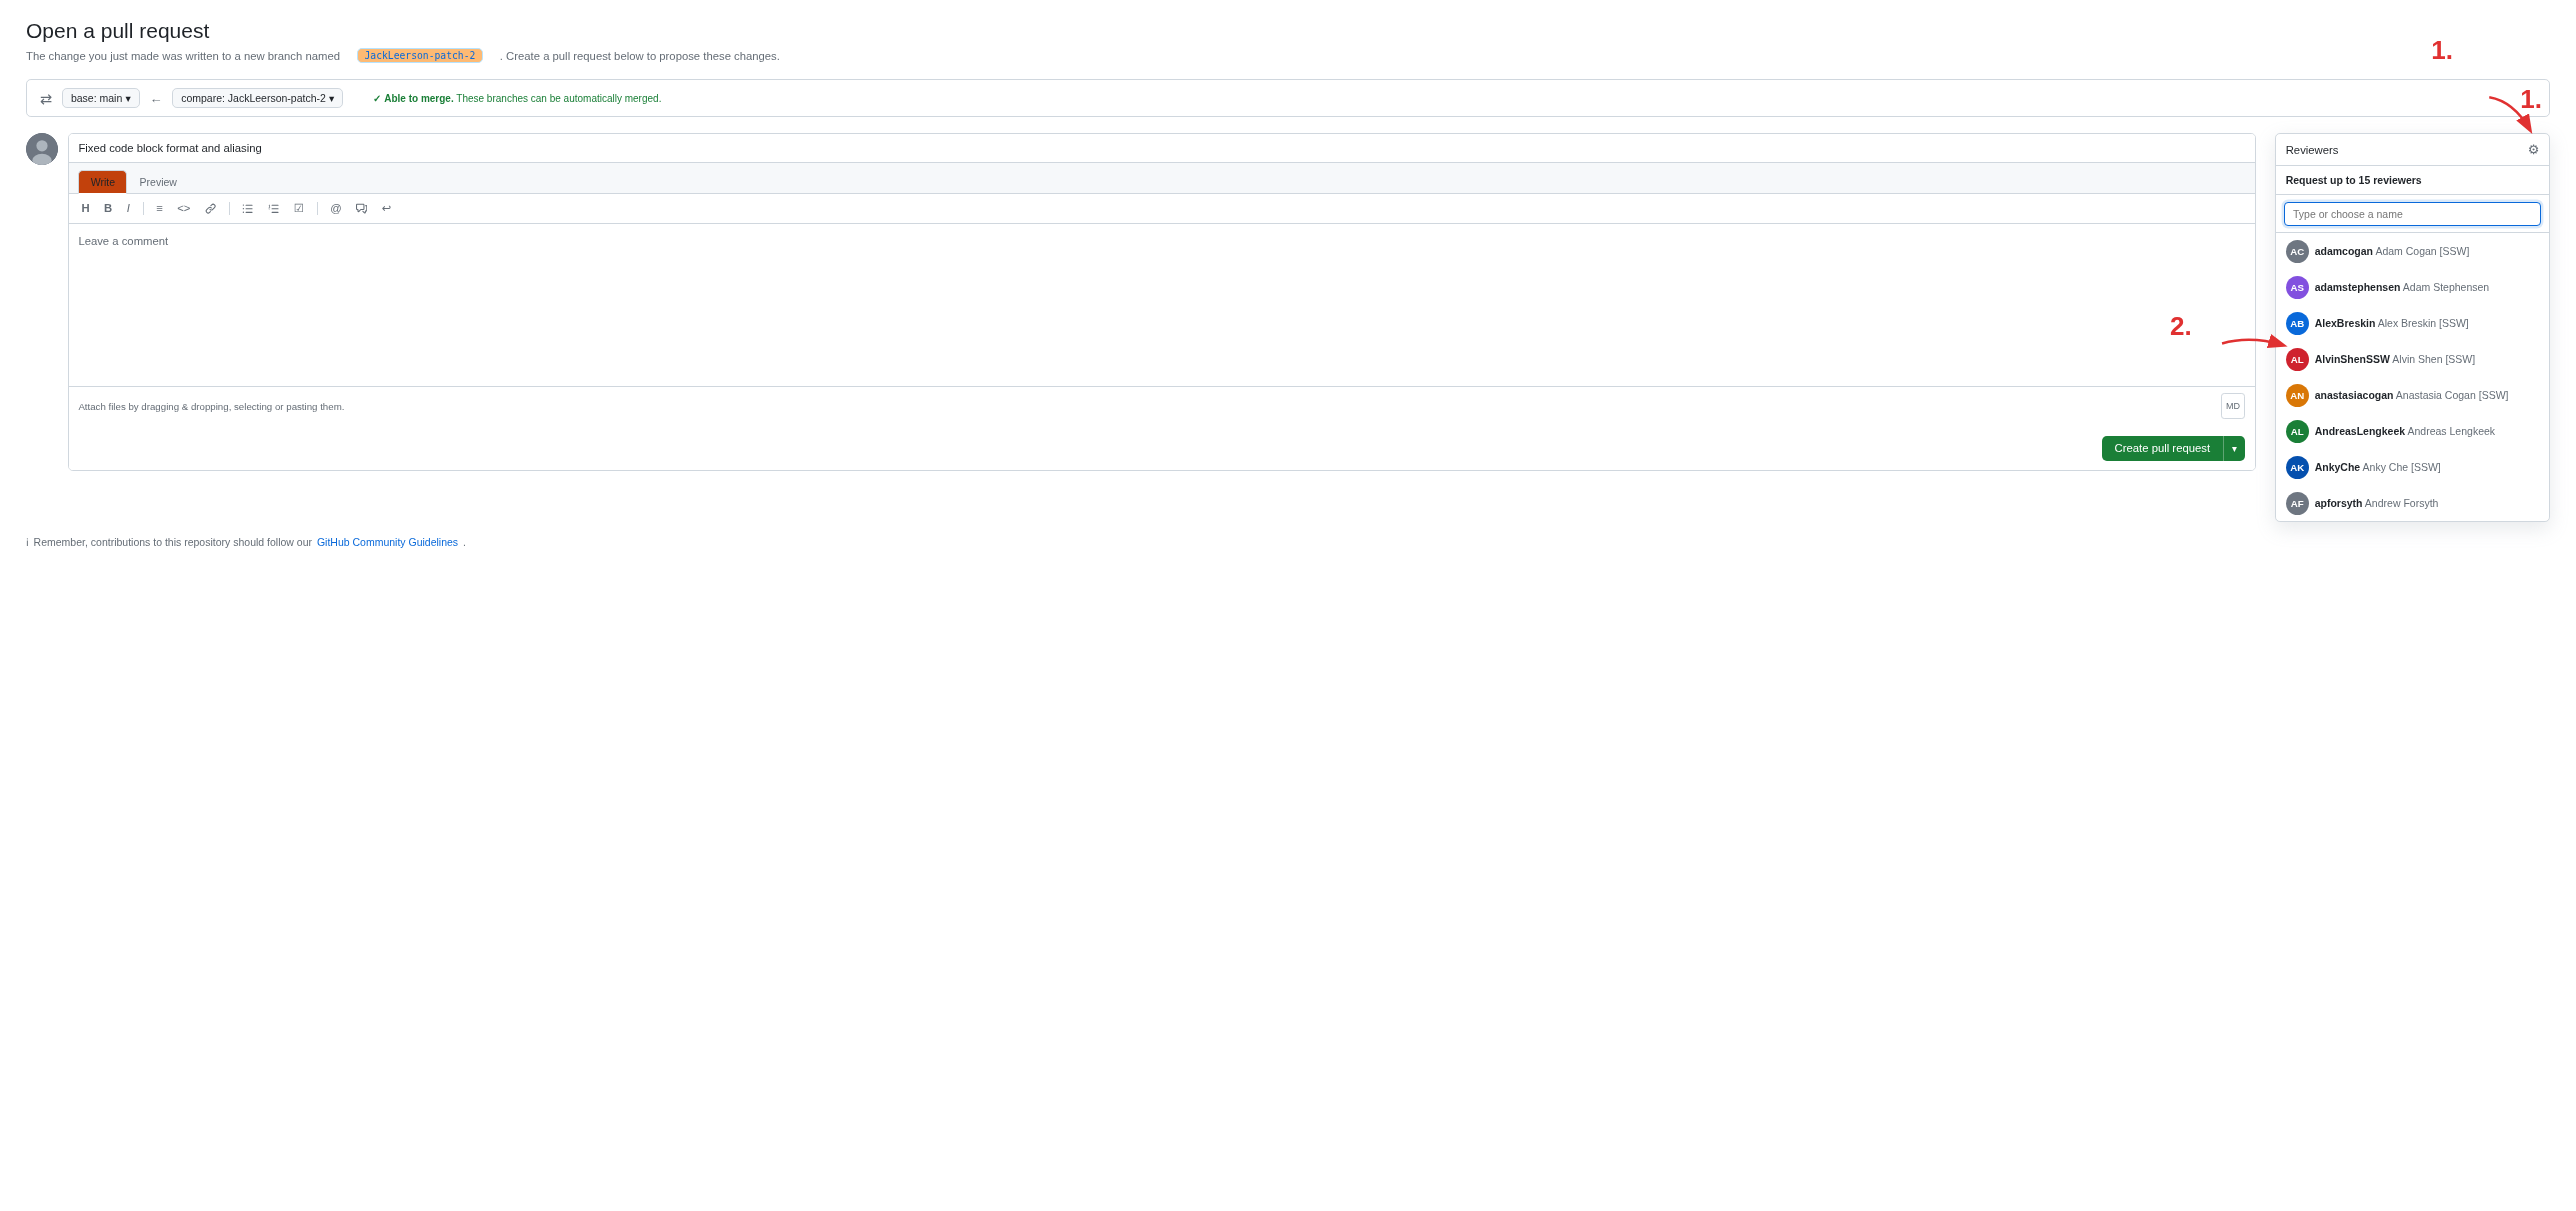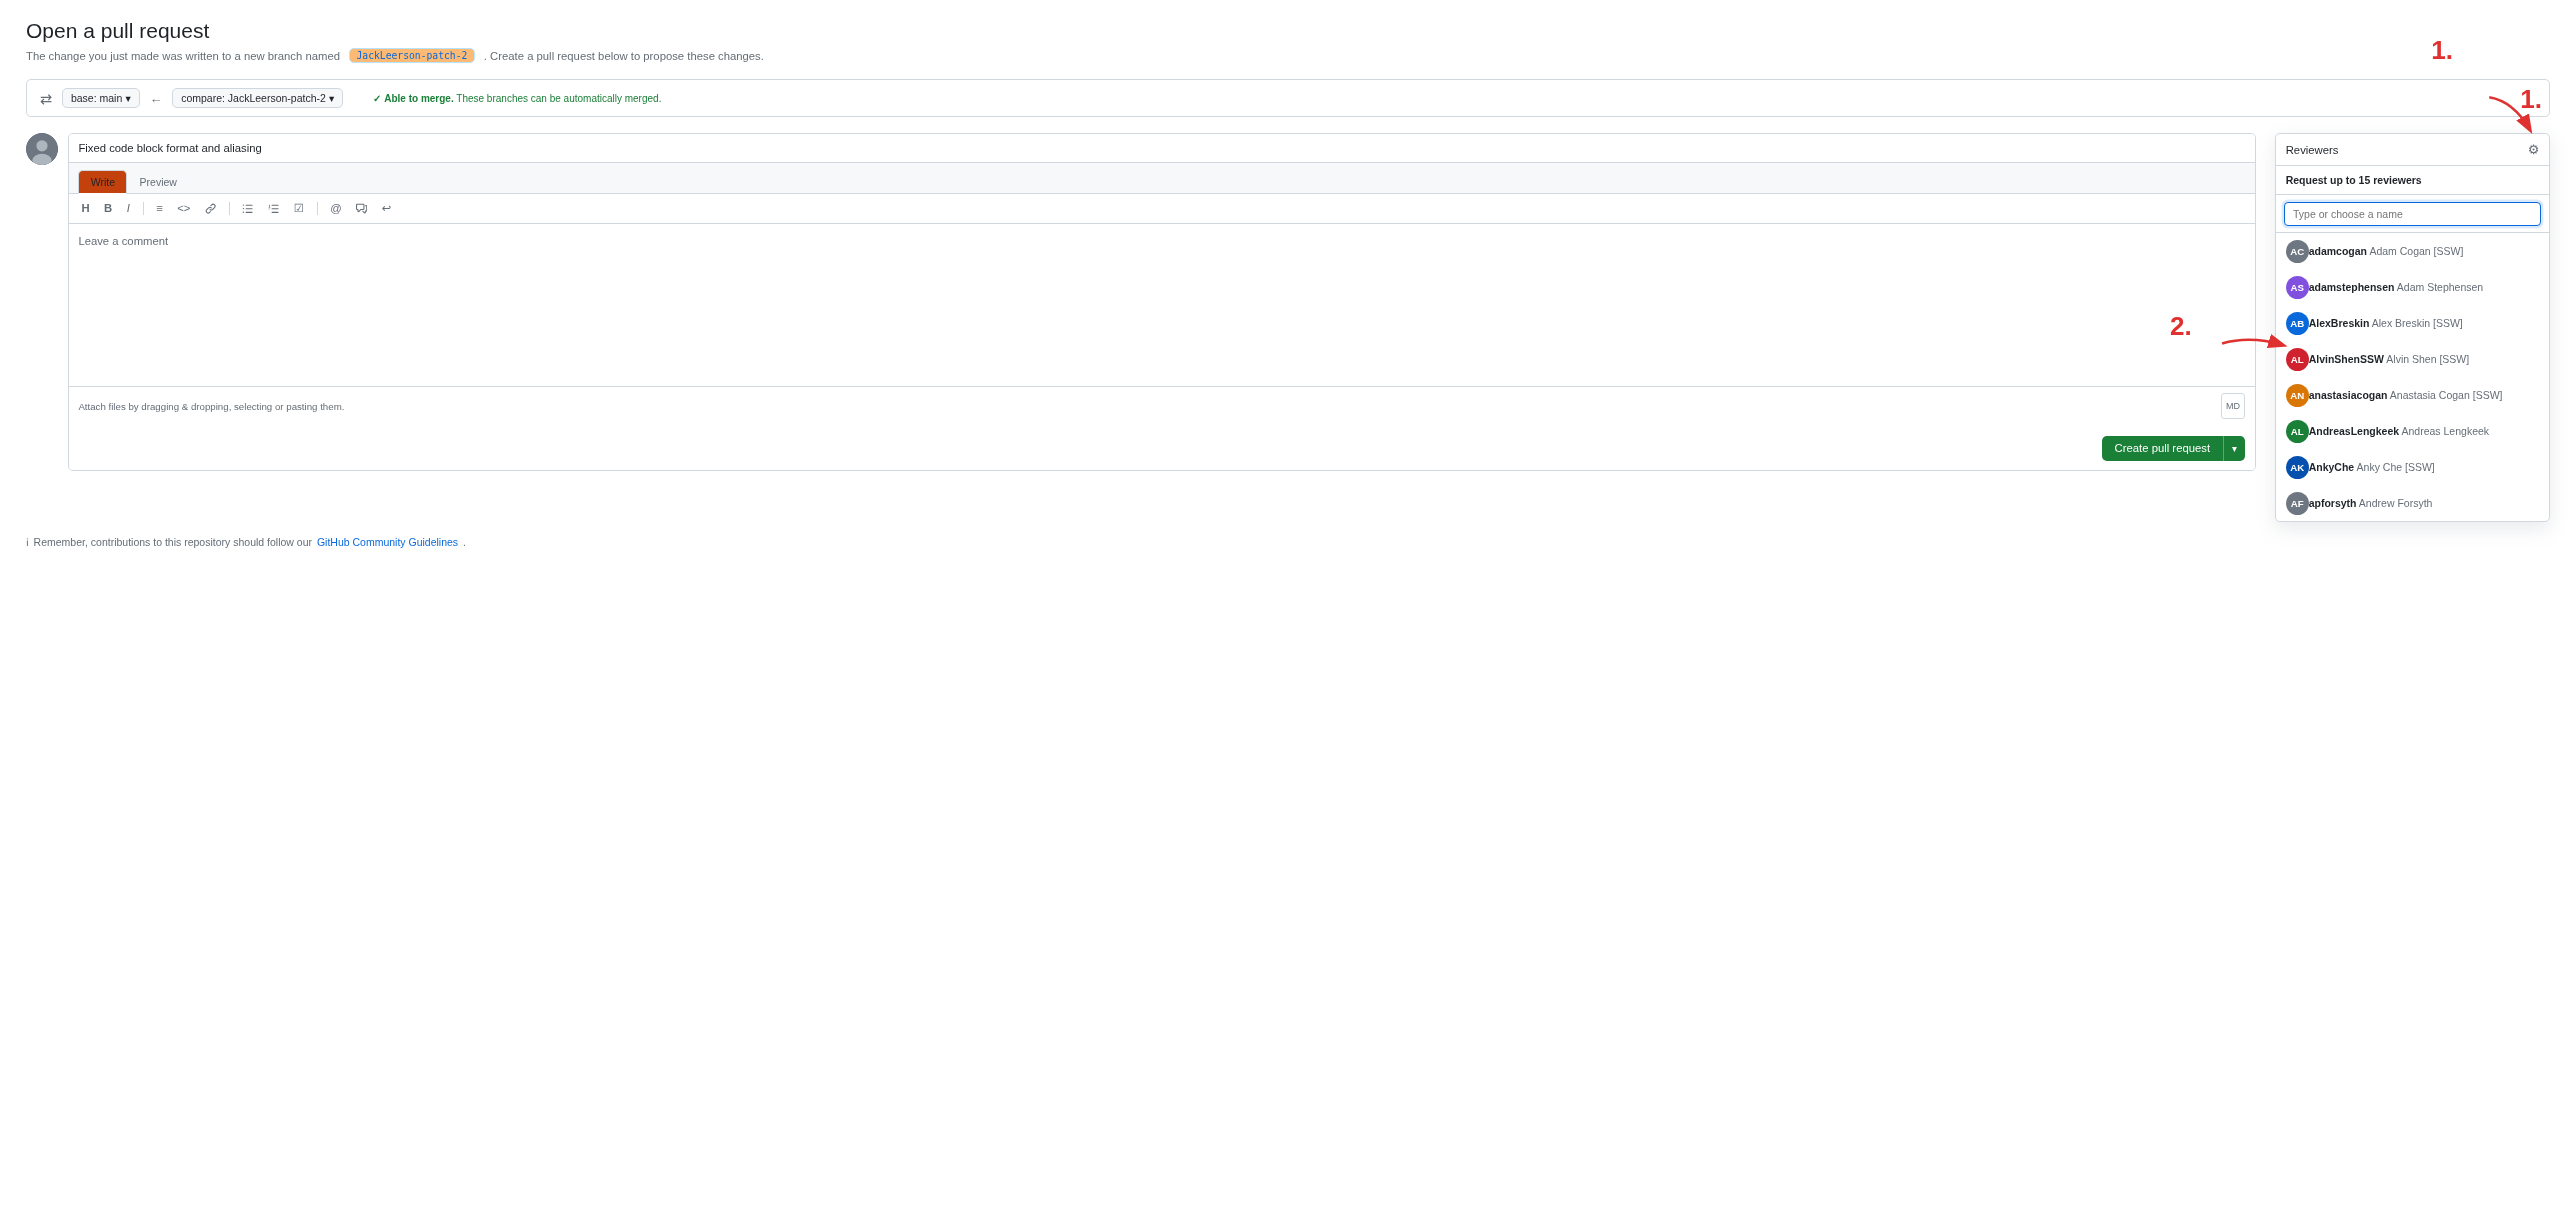--- a/index.html
+++ b/index.html
@@ -14,21 +14,21 @@
       font-size: 21px;
       font-weight: 400;
       margin-bottom: 4.9px;
     }
     .subtitle {
       color: #656d76;
       font-size: 11.3px;
       margin-bottom: 16px;
       display: flex;
       align-items: center;
-      gap: 9px;
+      gap: 17px;
       flex-wrap: wrap;
     }
     .branch-badge {
       background: #fdba74;
       color: #0969da;
       border: 0.8px solid #b6e3ff;
       border-radius: 4.9px;
       padding: 0.8px 6.5px;
       font-size: 9.7px;
       font-family: monospace;
@@ -272,21 +272,21 @@
       outline: none;
       box-shadow: 0 0 0 2.4px rgba(9,105,218,0.15);
     }
     .reviewer-list {
       max-height: 340px;
       overflow-y: auto;
     }
     .reviewer-item {
       display: flex;
       align-items: center;
-      gap: 0;
+      gap: 6px;
       padding: 6.5px 9.7px;
       cursor: pointer;
       font-size: 10.5px;
     }
     .reviewer-avatar {
       width: 23px;
       height: 23px;
       border-radius: 50%;
       flex-shrink: 0;
       display: flex;

